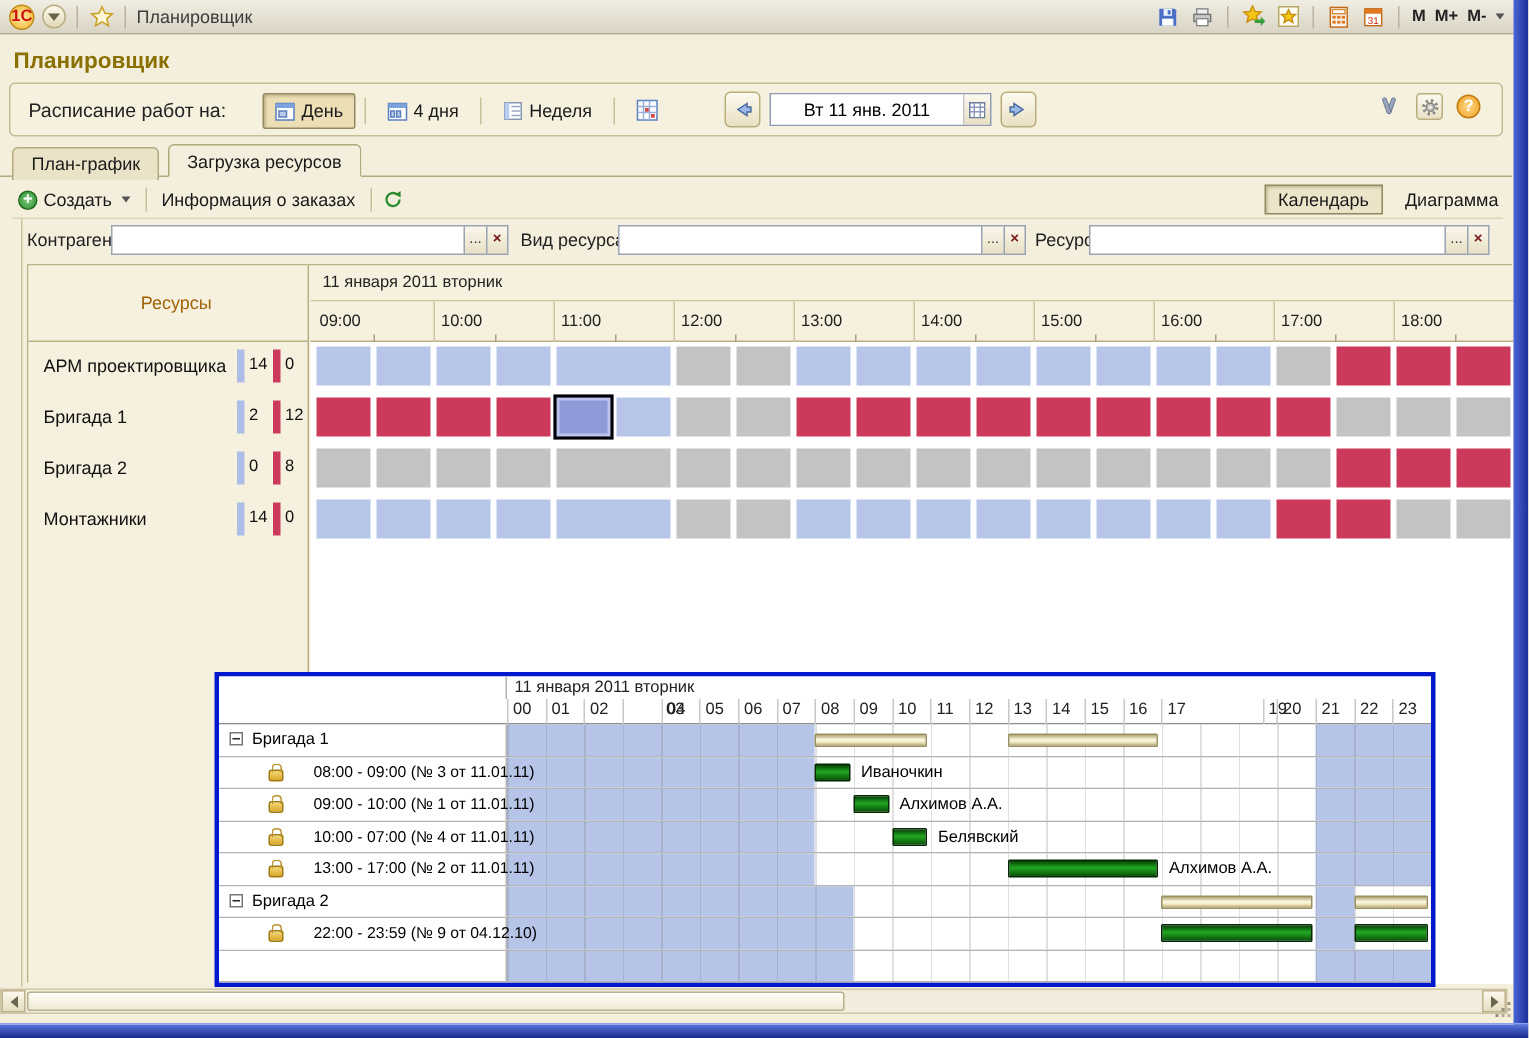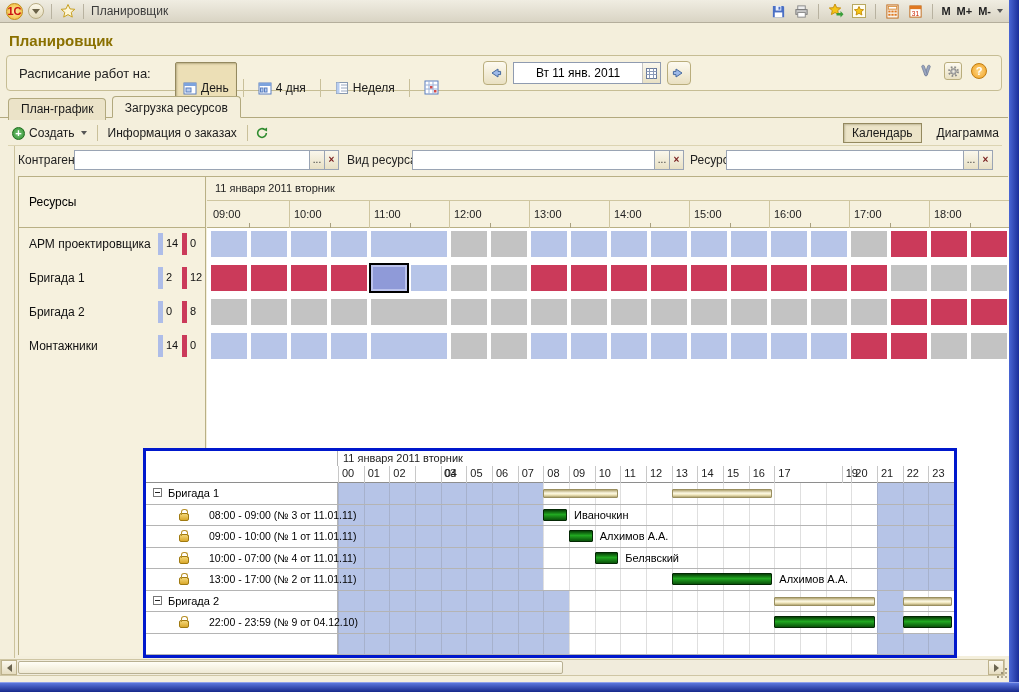--- a/index.html
+++ b/index.html
@@ -22,21 +22,21 @@
   .ico{display:inline-flex;align-items:center;justify-content:center;width:17px;height:17px;}
   .mem{font-size:11px;color:#222;font-weight:bold;}
   .caret-sm{width:0;height:0;border-left:3px solid transparent;border-right:3px solid transparent;border-top:4px solid #555;}
   
   .pagetitle{position:absolute;left:9px;top:32px;font-size:15px;font-weight:bold;color:#8a7000;}
   
   .toolpanel{position:absolute;left:6px;top:55px;width:996px;height:36px;border:1px solid #c6bd94;
     border-radius:4px;background:#f6f1de;}
   .toolpanel .lbl{position:absolute;left:12px;top:10px;font-size:13px;color:#222;}
   .viewbtns{position:absolute;left:168px;top:5px;display:flex;align-items:center;gap:4px;}
-  .vbtn{display:flex;align-items:center;gap:4px;padding:18px 7px;border:1px solid transparent;border-radius:2px;font-size:12px;}
+  .vbtn{display:flex;align-items:center;gap:4px;padding:4px 7px;border:1px solid transparent;border-radius:2px;font-size:12px;}
   .vbtn.pressed{background:#ecdfb6;border:1px solid #94895f;box-shadow:inset 1px 1px 2px rgba(90,80,40,.35);}
   .vsep{width:1px;height:18px;background:#c9c09a;margin:0 2px;}
   .navgroup{position:absolute;left:476px;top:5px;display:flex;align-items:center;gap:6px;}
   .navbtn{width:24px;height:24px;border:1px solid #b9ad7c;border-radius:4px;background:linear-gradient(#fdfaf0,#e9e0c2);
     display:flex;align-items:center;justify-content:center;}
   .datefield{display:flex;align-items:center;border:1px solid #8f9bb0;background:#fff;height:22px;}
   .datefield input{border:none;outline:none;width:128px;height:20px;text-align:center;font-size:12px;
     font-family:"Liberation Sans",sans-serif;background:#fff;}
   .datepick{width:18px;height:20px;border-left:1px solid #c4c4c4;background:linear-gradient(#fbf8ee,#e8e0c4);
     display:flex;align-items:center;justify-content:center;}
@@ -68,21 +68,21 @@
   .fgroup{position:absolute;top:1px;height:20px;display:flex;}
   .fgroup input{height:20px;border:1px solid #9aa4b4;border-right:none;background:#fff;outline:none;
     font-family:"Liberation Sans",sans-serif;font-size:12px;padding:0 3px;}
   .fbtn{width:15px;height:20px;border:1px solid #9aa4b4;border-right:none;background:linear-gradient(#faf7ec,#e8e0c4);
     font-size:10px;line-height:17px;text-align:center;color:#333;}
   .fbtn.last{border-right:1px solid #9aa4b4;font-weight:bold;color:#7a2020;}
   
   .grid{position:absolute;left:18px;top:176px;width:990px;height:479px;border-top:1px solid #b9b085;border-left:1px solid #b9b085;}
   .grid-leftcol{position:absolute;left:0;top:0;width:187px;height:479px;background:#f6f1de;border-right:1px solid #b9b085;}
   .grid-resheader{position:absolute;left:0;top:0;width:187px;height:51px;border-bottom:1px solid #b9b085;
-    font-size:12px;color:#000000;padding:18px 0 0 10px;}
+    font-size:12px;color:#a16207;padding:18px 0 0 10px;text-align:center;}
   .grid-timebg{position:absolute;left:188px;top:51px;width:802px;height:428px;background:#fff;}
   .grid-dateheader{position:absolute;left:188px;top:0;width:802px;height:24px;border-bottom:1px solid #cfc6a0;
     background:#f6f1de;font-size:11px;color:#222;padding:5px 0 0 8px;}
   .grid-hours{position:absolute;left:188px;top:24px;width:802px;height:27px;border-bottom:1px solid #b9b085;background:#f6f1de;}
   .hour-cell{position:absolute;top:0;width:80px;height:27px;border-left:1px solid #cfc6a0;font-size:11px;color:#222;}
   .hour-cell span{position:absolute;left:4px;top:7px;}
   .hour-cell .half-tick{position:absolute;left:40px;bottom:0;width:1px;height:5px;background:#a8a080;}
   .res-row{position:absolute;left:0;height:26px;width:187px;}
   .res-name{position:absolute;left:10px;top:6px;font-size:12px;color:#111;white-space:nowrap;}
   .mini{position:absolute;top:2px;width:5px;height:22px;}

